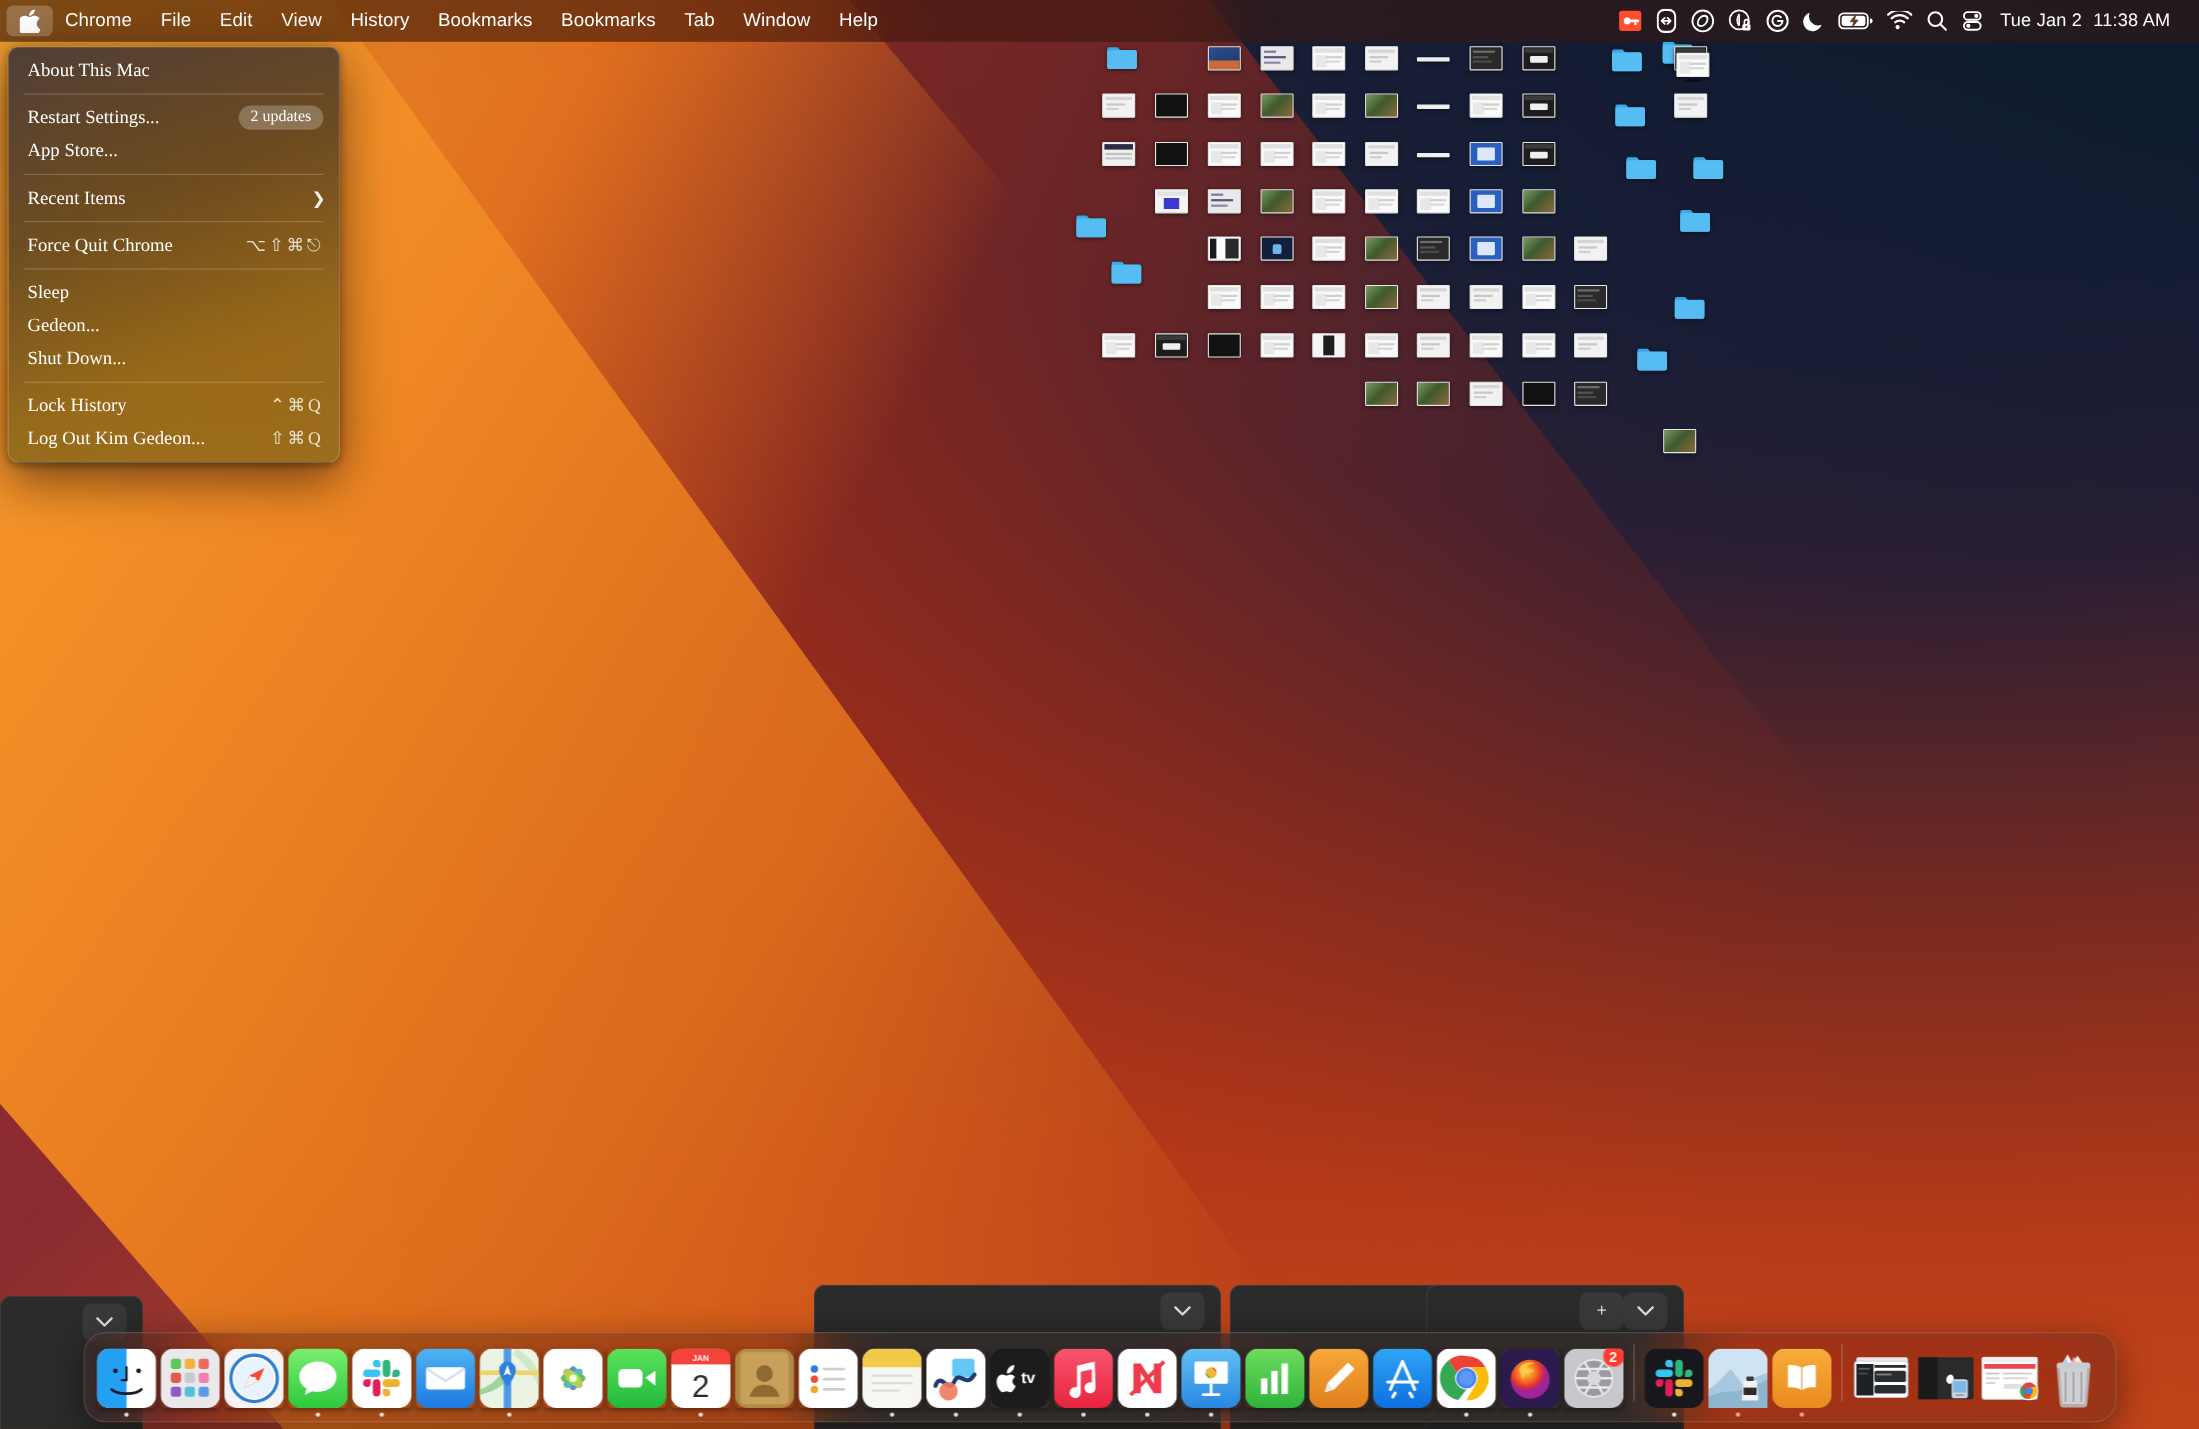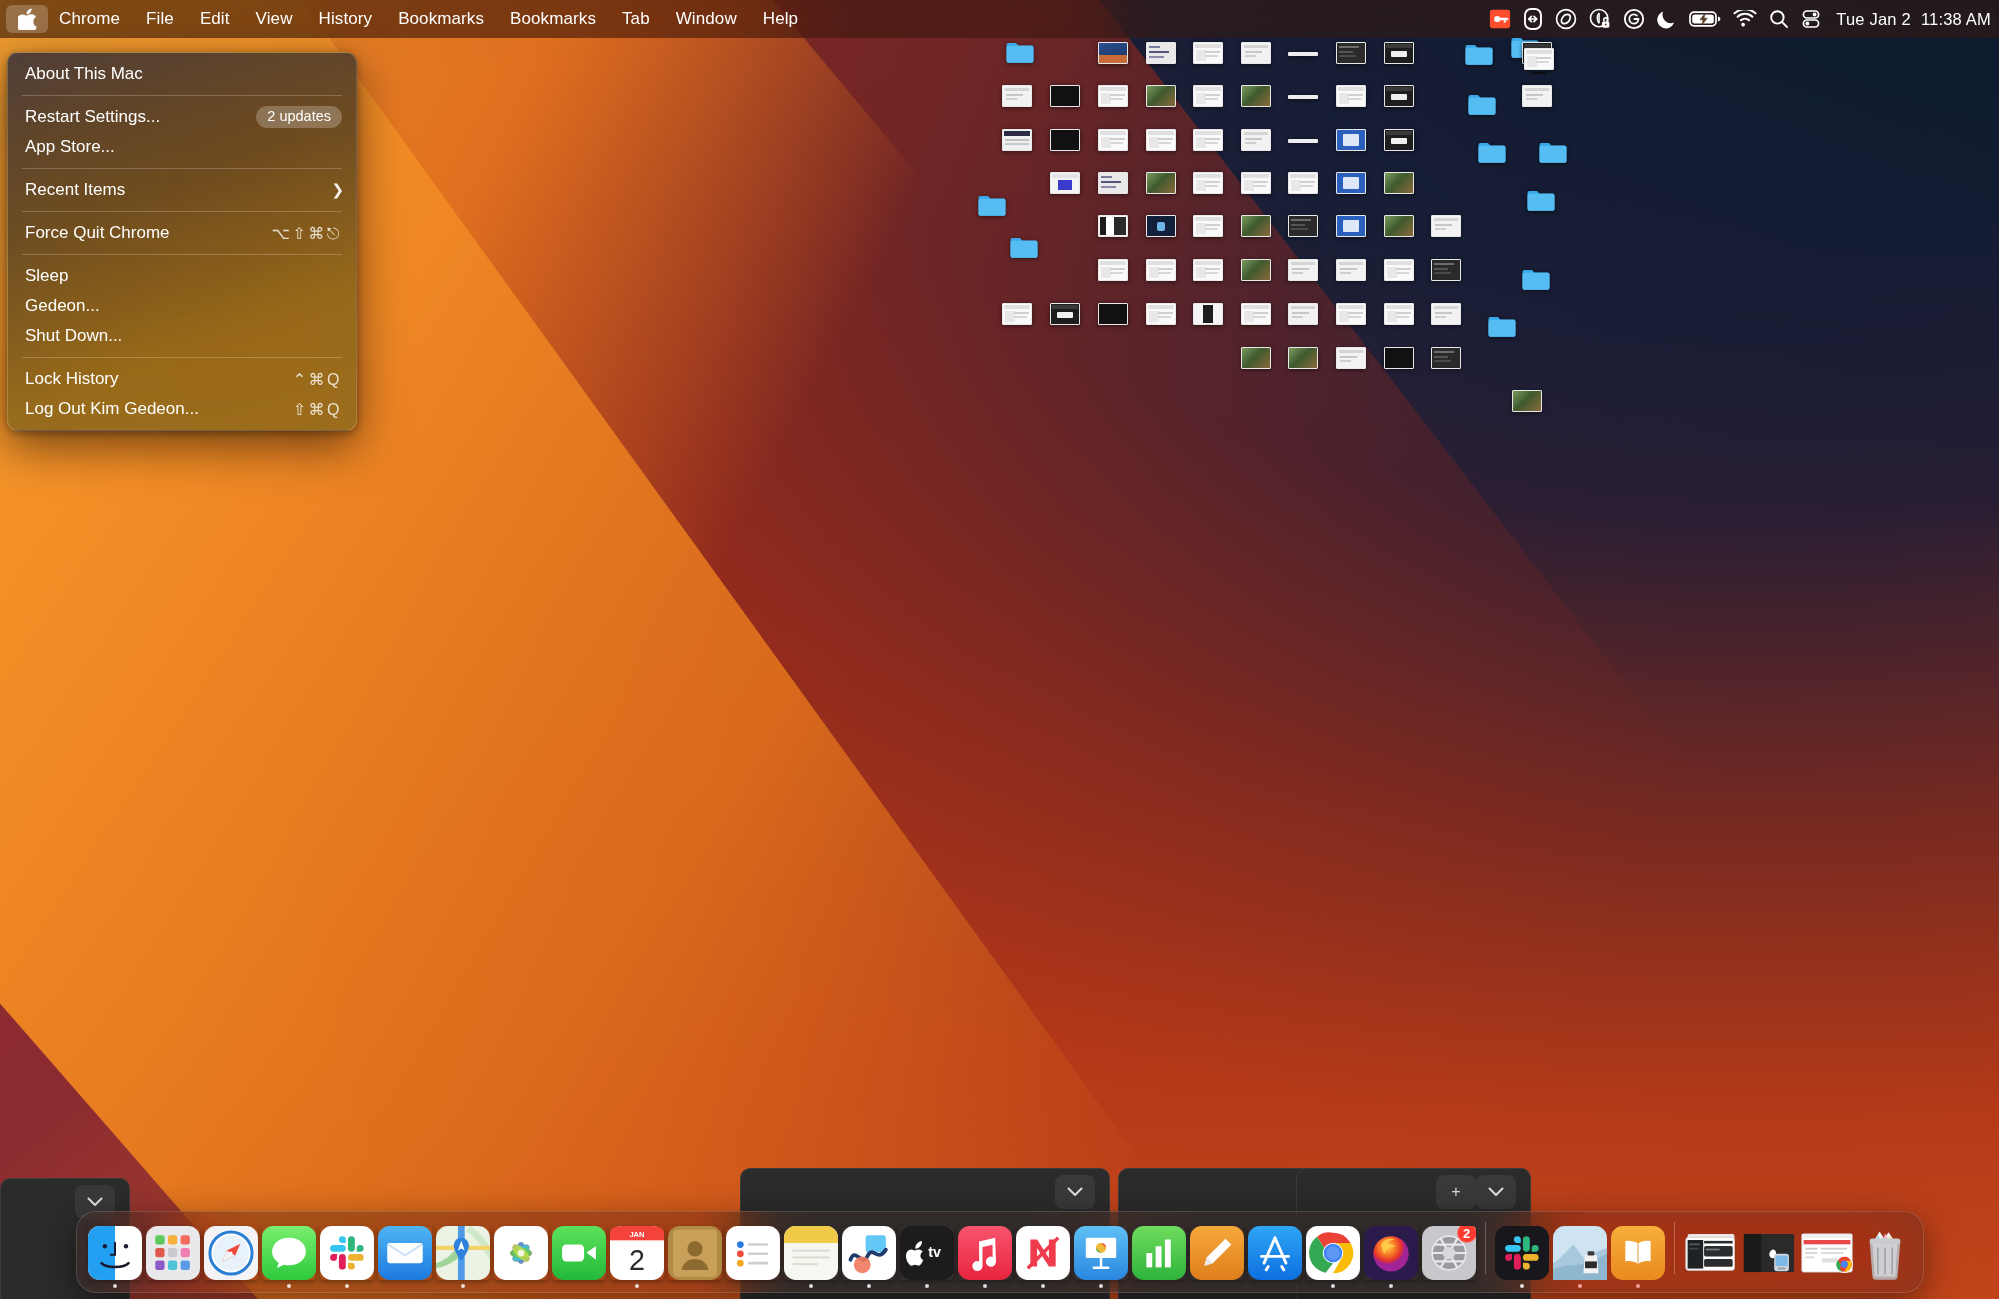--- a/index.html
+++ b/index.html
@@ -68,43 +68,44 @@
   }
   .mb-apple svg{ width:19px; height:22px; display:block; }
   .mb-item{
     padding:0 13px; height:28px; display:flex; align-items:center;
     font-size:17px; border-radius:6px; white-space:nowrap; letter-spacing:.1px;
   }
   .mb-item.bold{ font-weight:400; padding-left:11px; }
 
   #menubar-right{
     margin-left:auto; display:flex; align-items:center; height:100%;
-    padding-right:0; gap:2px;
+    padding-right:18px; gap:2px;
   }
   .mb-status{
     height:28px; min-width:30px; padding:0 5px; display:flex;
     align-items:center; justify-content:center; border-radius:5px;
   }
   .mb-status svg{ display:block; }
   .mb-clock{
     font-size:16.5px; padding:0 8px; display:flex; gap:10px; white-space:nowrap;
     letter-spacing:.2px;
   }
 
   
   #apple-menu{
-    position:absolute; left:7px; top:52px; width:350px; z-index:80;
+    position:absolute; left:7px; top:42px; width:302px; z-index:80;
     border-radius:11px; padding:6px 0;
     background:
       linear-gradient(160deg, rgba(38,40,62,.80) 0%, rgba(74,60,38,.80) 38%, rgba(126,98,30,.80) 72%, rgba(134,104,30,.80) 100%);
     backdrop-filter:blur(48px) saturate(180%);
     -webkit-backdrop-filter:blur(48px) saturate(180%);
     border:1px solid rgba(255,255,255,.17);
     box-shadow:0 16px 46px rgba(0,0,0,.52), 0 2px 8px rgba(0,0,0,.35);
     color:#fff;
+    font-family:Liberation Serif, serif;
   }
   .menu-row{
     height:30px; display:flex; align-items:center;
     padding:0 14px 0 17px; font-size:17px; white-space:nowrap;
   }
   .menu-row .lbl{ flex:0 0 auto; }
   .menu-row .spacer{ flex:1 1 auto; }
   .menu-sep{ height:1px; margin:6px 14px; background:rgba(255,255,255,.22); }
   .badge{
     background:rgba(255,255,255,.24); border-radius:11px;

